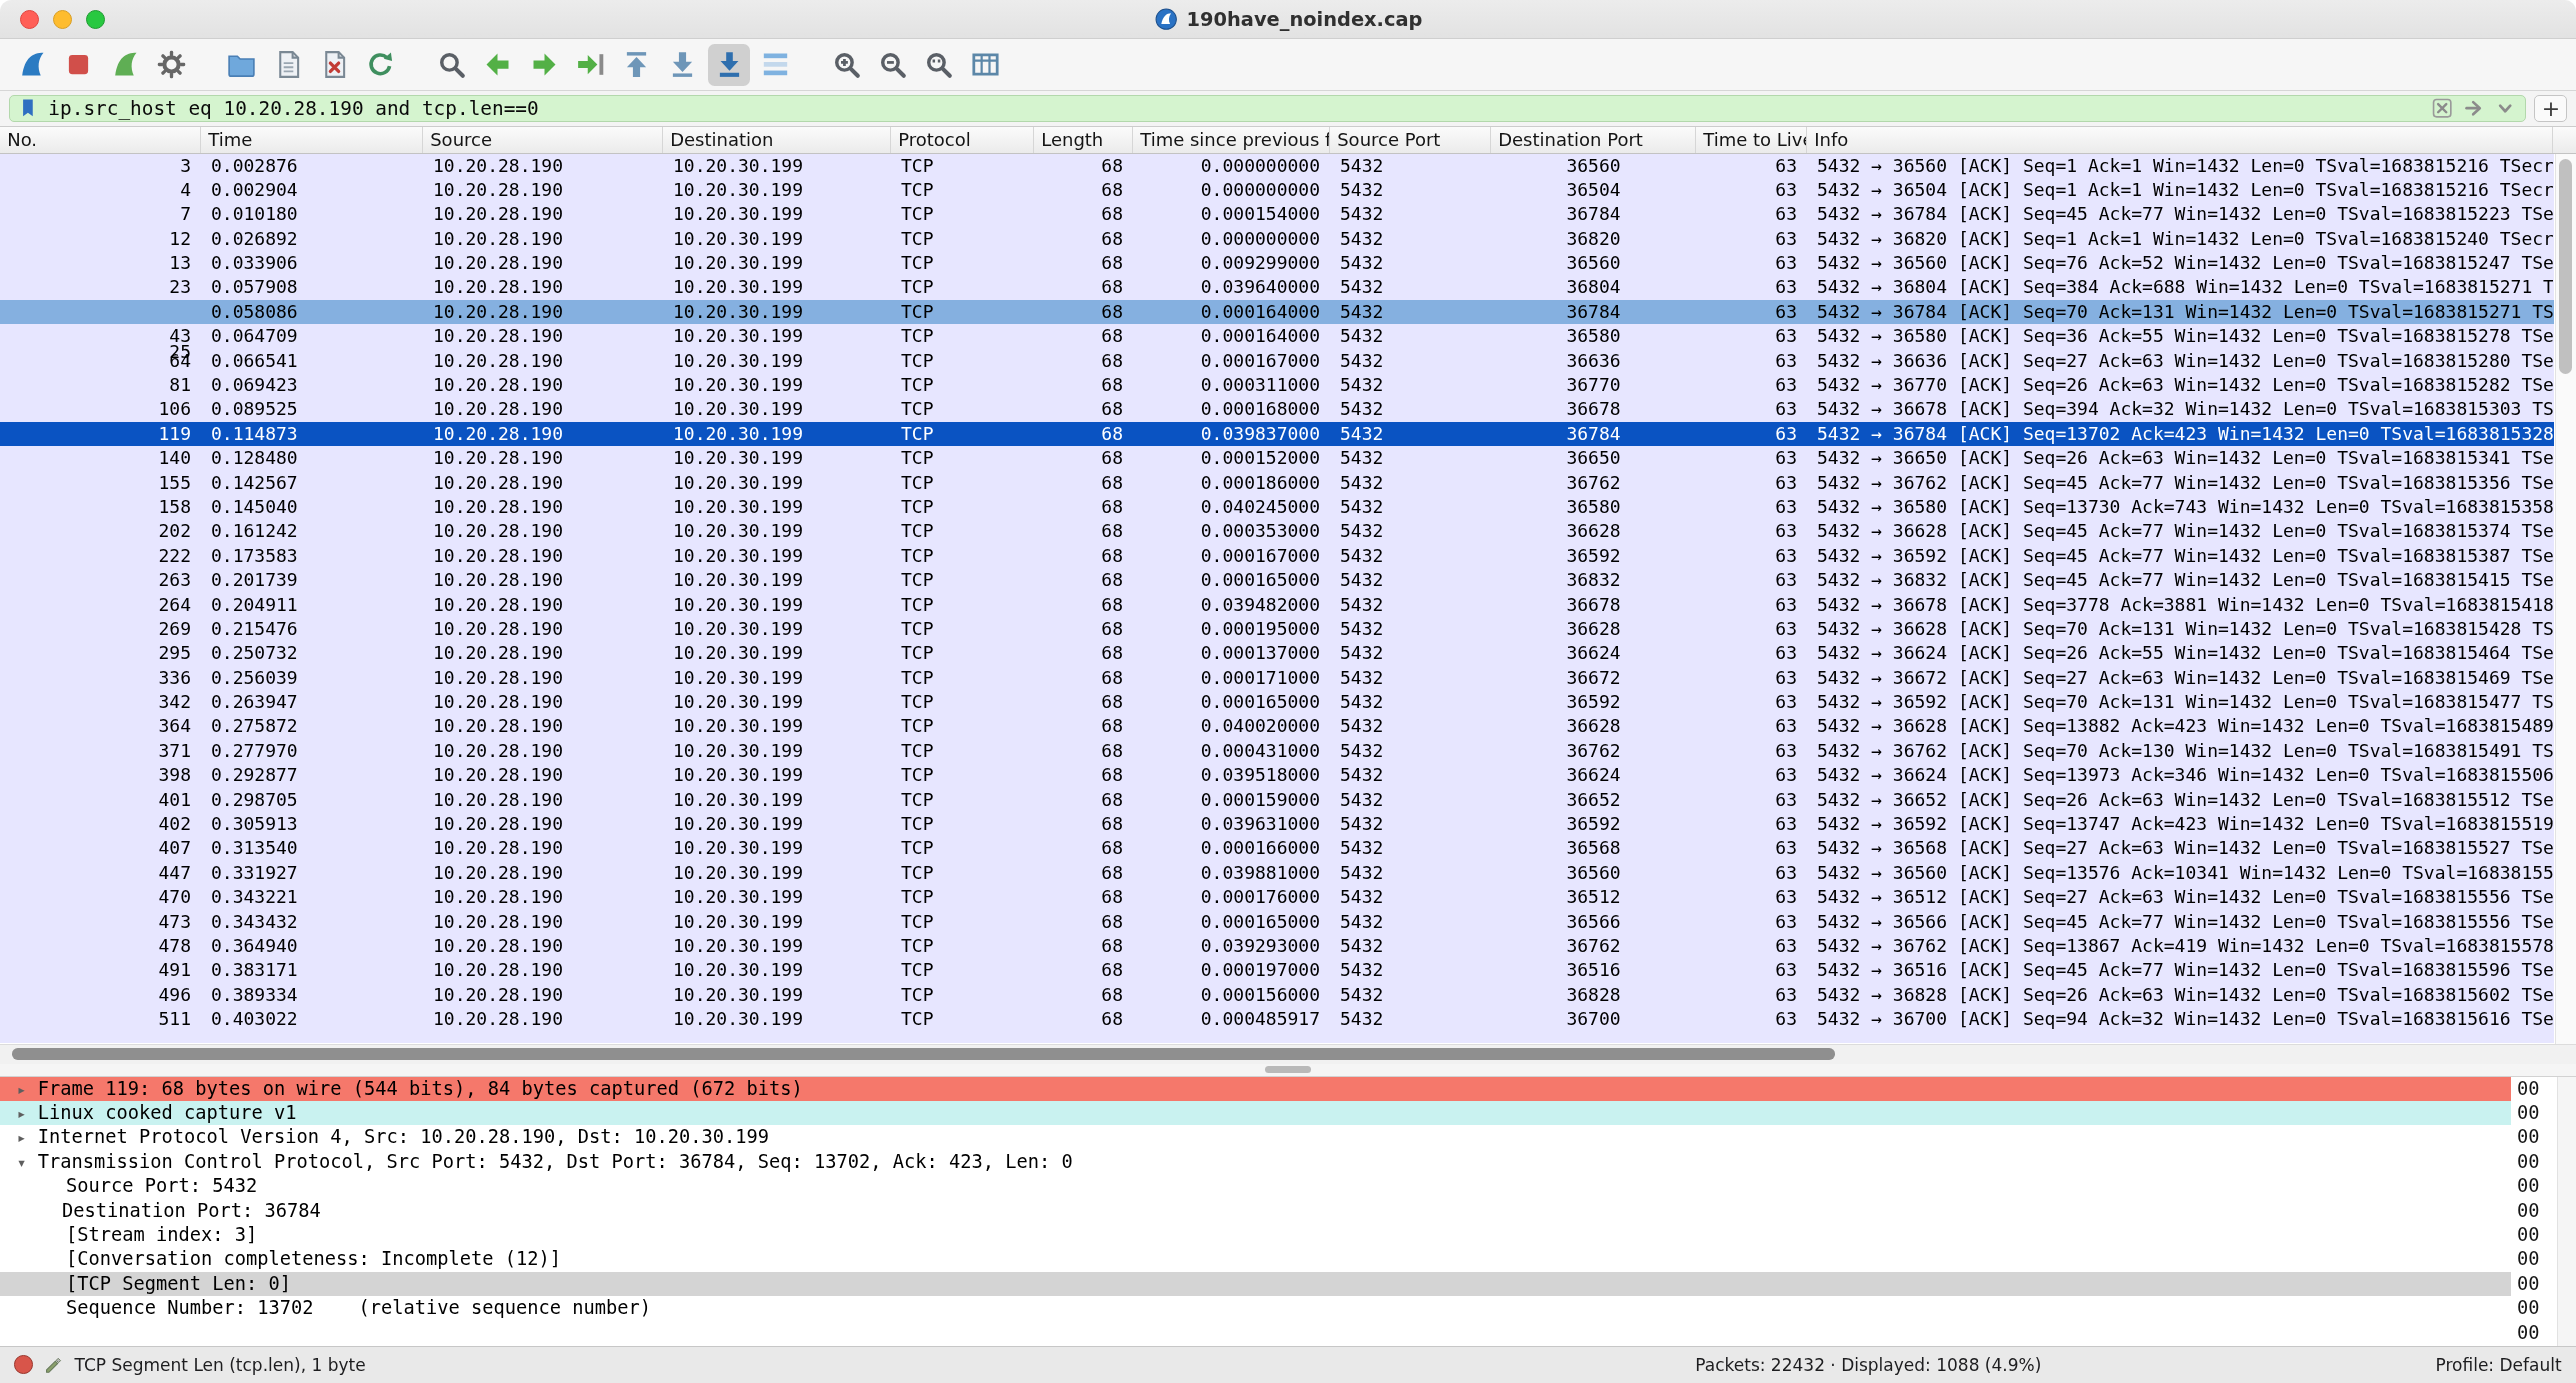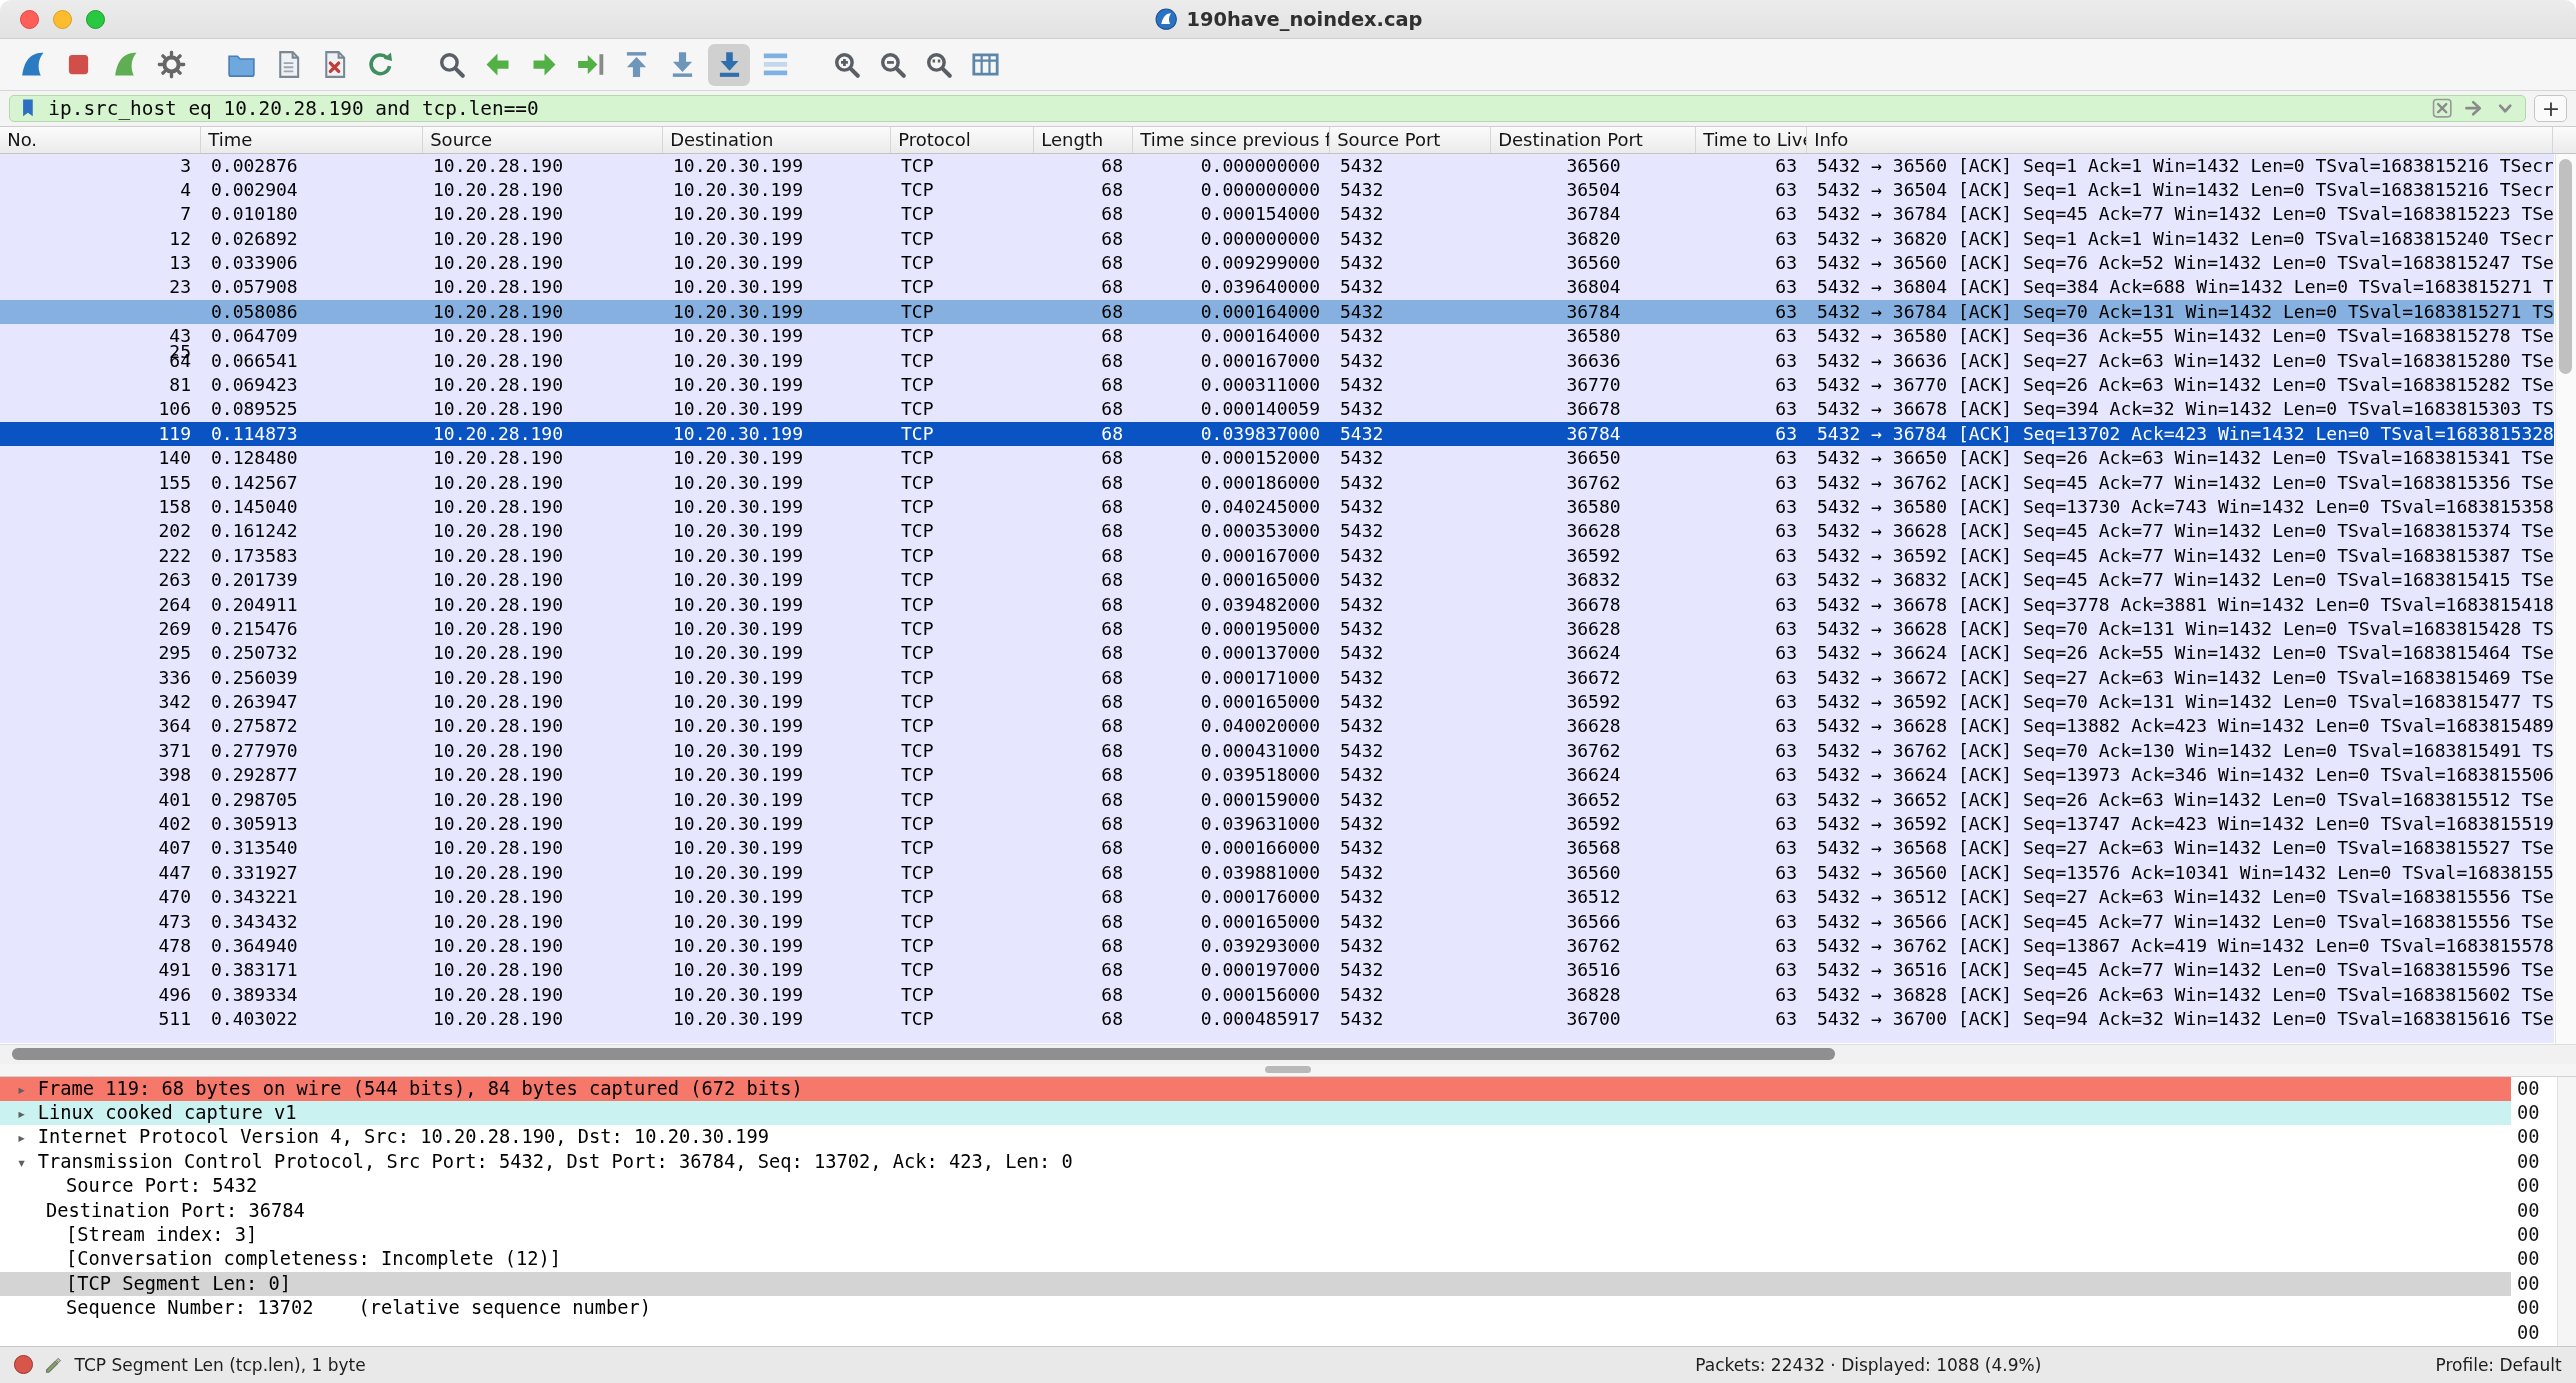--- a/index.html
+++ b/index.html
@@ -409,21 +409,21 @@
           <div class="cell a-right" style="width: 111px;">63</div>
           <div class="cell a-left" style="width: 746px;">5432 → 36770 [ACK] Seq=26 Ack=63 Win=1432 Len=0 TSval=1683815282 TSecr=2242893761</div>
         </div>
         <div class="prow">
           <div class="cell a-right" style="width: 201px;">106</div>
           <div class="cell a-left" style="width: 222px;">0.089525</div>
           <div class="cell a-left" style="width: 240px;">10.20.28.190</div>
           <div class="cell a-left" style="width: 228px;">10.20.30.199</div>
           <div class="cell a-left" style="width: 143px;">TCP</div>
           <div class="cell a-right" style="width: 99px;">68</div>
-          <div class="cell a-right" style="width: 197px;">0.000140059</div>
+          <div class="cell a-right" style="width: 197px;">0.000168000</div>
           <div class="cell a-left" style="width: 161px;">5432</div>
           <div class="cell a-center" style="width: 205px;">36678</div>
           <div class="cell a-right" style="width: 111px;">63</div>
           <div class="cell a-left" style="width: 746px;">5432 → 36678 [ACK] Seq=394 Ack=32 Win=1432 Len=0 TSval=1683815303 TSecr=2242893761</div>
         </div>
         <div class="prow selected">
           <div class="cell a-right" style="width: 201px;">119</div>
           <div class="cell a-left" style="width: 222px;">0.114873</div>
           <div class="cell a-left" style="width: 240px;">10.20.28.190</div>
           <div class="cell a-left" style="width: 228px;">10.20.30.199</div>
@@ -762,21 +762,21 @@
     <div class="handle"></div>
   </div>
 
   <div class="details-wrap">
     <div class="dtree" id="dtree">
         <div class="dline hl-red" style="padding-left: 5.7px;"><span class="exp">▸</span><span>Frame 119: 68 bytes on wire (544 bits), 84 bytes captured (672 bits)</span></div>
         <div class="dline hl-cyan" style="padding-left: 5.7px;"><span class="exp">▸</span><span>Linux cooked capture v1</span></div>
         <div class="dline" style="padding-left: 5.7px;"><span class="exp">▸</span><span>Internet Protocol Version 4, Src: 10.20.28.190, Dst: 10.20.30.199</span></div>
         <div class="dline" style="padding-left: 5.7px;"><span class="exp">▾</span><span>Transmission Control Protocol, Src Port: 5432, Dst Port: 36784, Seq: 13702, Ack: 423, Len: 0</span></div>
         <div class="dline" style="padding-left: 34px;"><span class="exp"></span><span>Source Port: 5432</span></div>
-        <div class="dline" style="padding-left: 14px;"><span class="exp"></span><span>Destination Port: 36784</span></div>
+        <div class="dline" style="padding-left: 30px;"><span class="exp"></span><span>Destination Port: 36784</span></div>
         <div class="dline" style="padding-left: 34px;"><span class="exp"></span><span>[Stream index: 3]</span></div>
         <div class="dline" style="padding-left: 34px;"><span class="exp"></span><span>[Conversation completeness: Incomplete (12)]</span></div>
         <div class="dline hl-selected" style="padding-left: 34px;"><span class="exp"></span><span>[TCP Segment Len: 0]</span></div>
         <div class="dline" style="padding-left: 34px;"><span class="exp"></span><span>Sequence Number: 13702    (relative sequence number)</span></div>
       </div>
     <div class="dbytes" id="dbytes">
         <div class="bline">00</div>
         <div class="bline">00</div>
         <div class="bline">00</div>
         <div class="bline">00</div>

